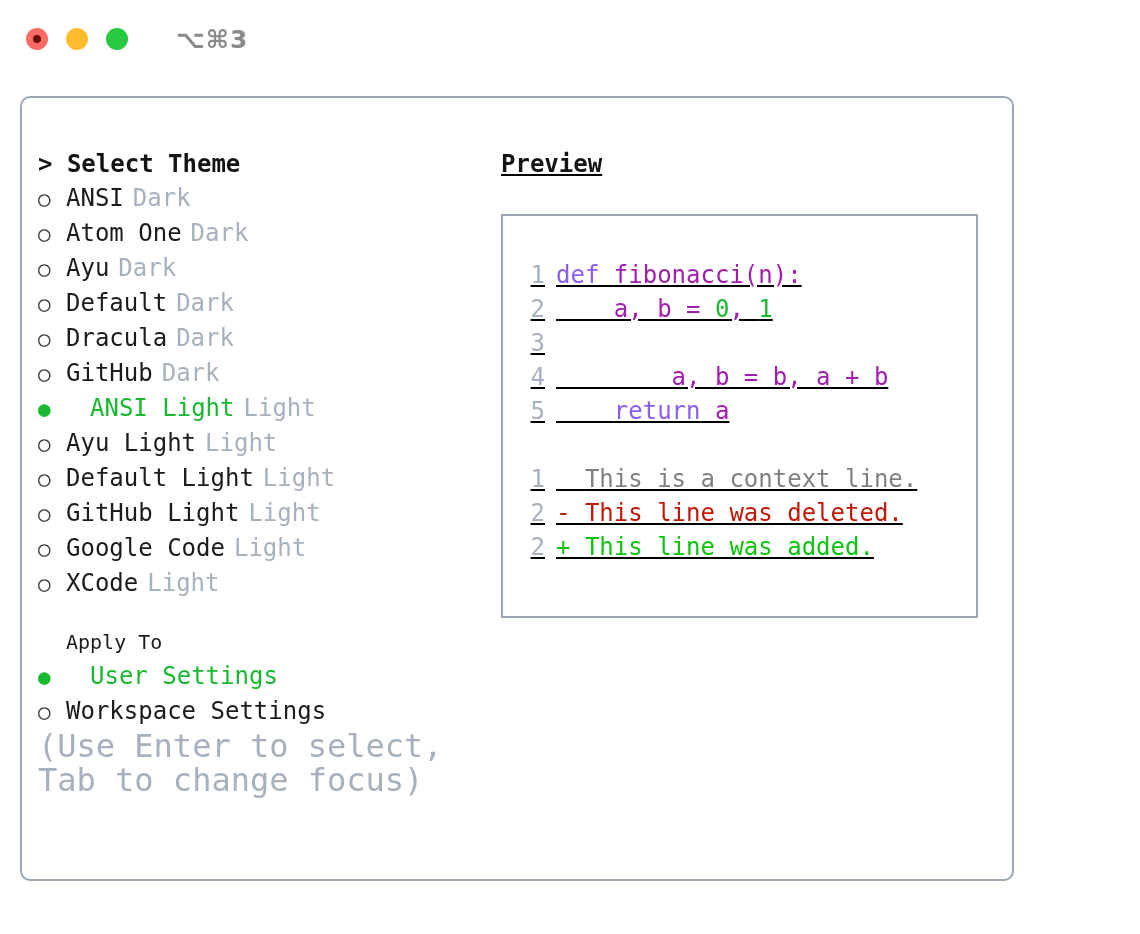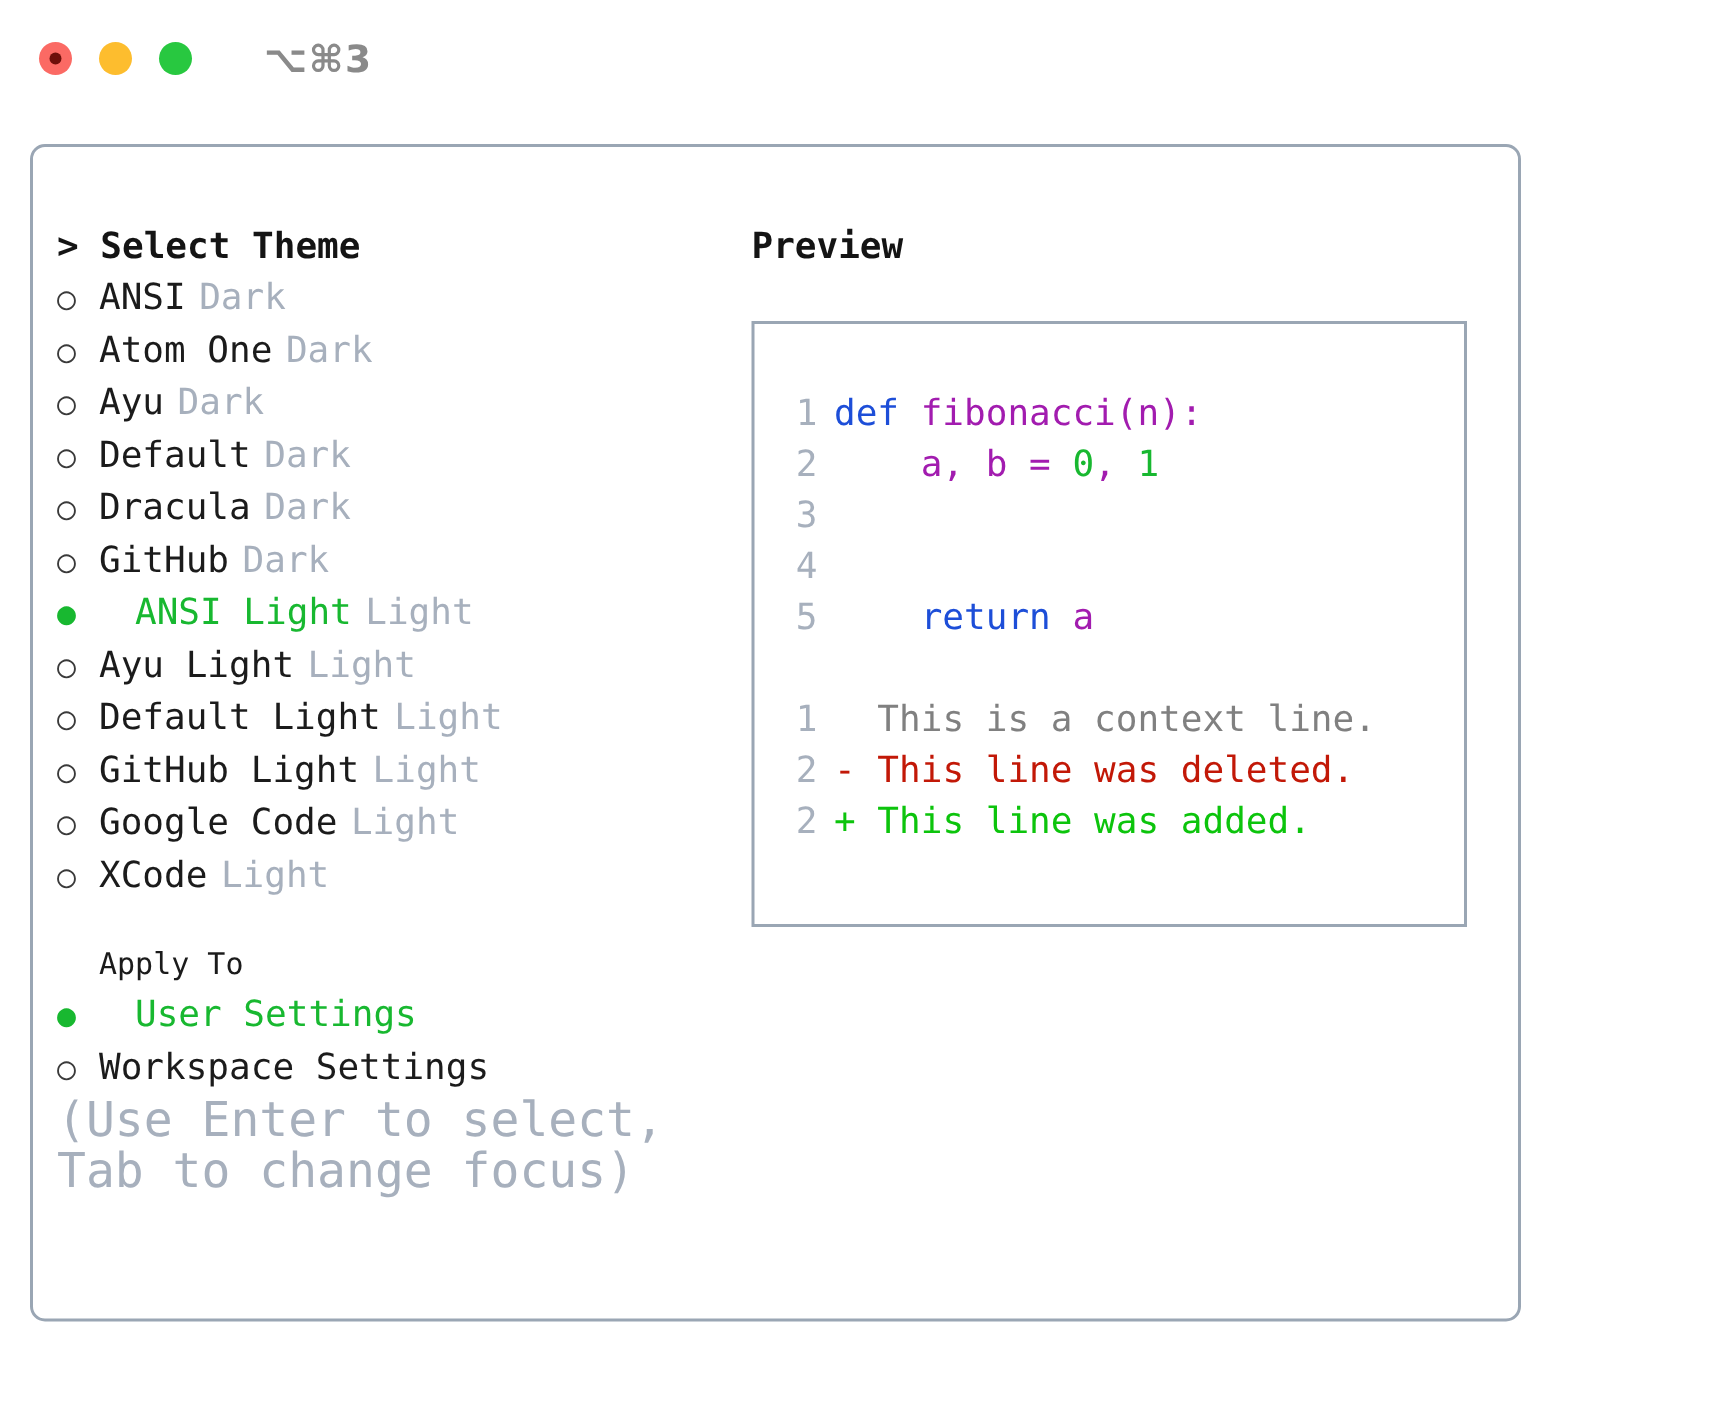--- a/index.html
+++ b/index.html
@@ -92,20 +92,21 @@
 
   .col-left {
     width: 470px;
     padding: 49px 0 0 16px;
     box-sizing: border-box;
   }
   .col-right {
     flex: 1;
     padding: 49px 0 0 9px;
     box-sizing: border-box;
+    text-decoration: underline;
   }
 
   
   .list-header {
     font-size: 24px;
     font-weight: 700;
     color: #141414;
     line-height: 34px;
     white-space: pre;
   }
@@ -169,21 +170,21 @@
     white-space: pre;
   }
   .lineno {
     width: 30px;
     flex: 0 0 30px;
     text-align: right;
     color: #a7b0bd;
     padding-right: 11px;
   }
   .code-blank { height: 34px; }
-  .tok-kw   { color: #1d4ed8; }
+  .tok-kw   { color: #8b5cf6; }
   .tok-fn   { color: #17c3d6; }
   .tok-num  { color: #18b830; }
   .tok-txt  { color: #a21caf; }
   .tok-ctx  { color: #808080; }
   .tok-del  { color: #c21807; }
   .tok-add  { color: #0cc40c; }
 </style>
 </head>
 <body>
 
@@ -233,21 +234,21 @@
       </div>
 
       <div class="col-right">
         <div class="preview-title">Preview</div>
 
         <div class="preview-box">
           <div id="code-block">
               <div class="code-line"><span class="lineno">1</span><span><span class="tok-kw">def </span><span class="tok-txt">fibonacci(n):</span></span></div>
               <div class="code-line"><span class="lineno">2</span><span><span class="tok-txt">    a, b = </span><span class="tok-num">0</span><span class="tok-txt">, </span><span class="tok-num">1</span></span></div>
               <div class="code-line"><span class="lineno">3</span></div>
-              <div class="code-line"><span class="lineno">4</span></div>
+              <div class="code-line"><span class="lineno">4</span><span><span class="tok-txt">        a, b = b, a + b</span></span></div>
               <div class="code-line"><span class="lineno">5</span><span><span class="tok-txt">    </span><span class="tok-kw">return</span><span class="tok-txt"> a</span></span></div>
             </div>
           <div class="code-blank"></div>
           <div id="diff-block">
               <div class="code-line"><span class="lineno">1</span><span class="tok-ctx">  </span><span class="tok-ctx">This is a context line.</span></div>
               <div class="code-line"><span class="lineno">2</span><span class="tok-del">- </span><span class="tok-del">This line was deleted.</span></div>
               <div class="code-line"><span class="lineno">2</span><span class="tok-add">+ </span><span class="tok-add">This line was added.</span></div>
             </div>
         </div>
       </div>

